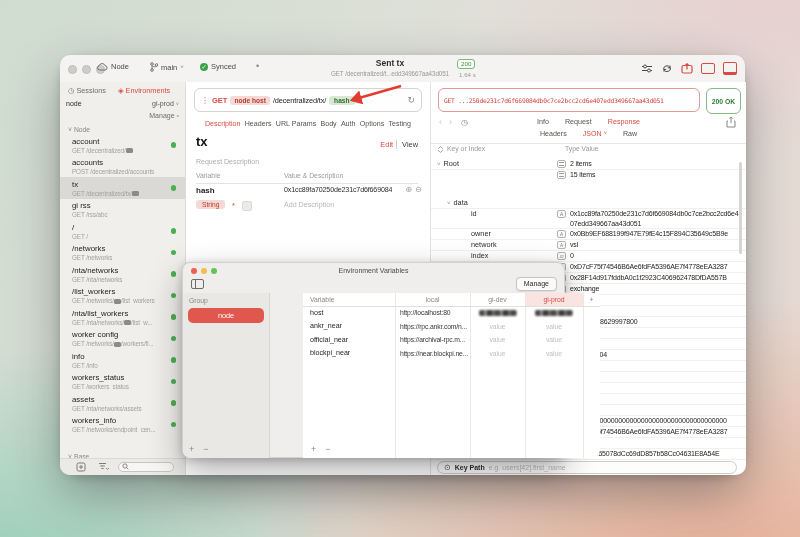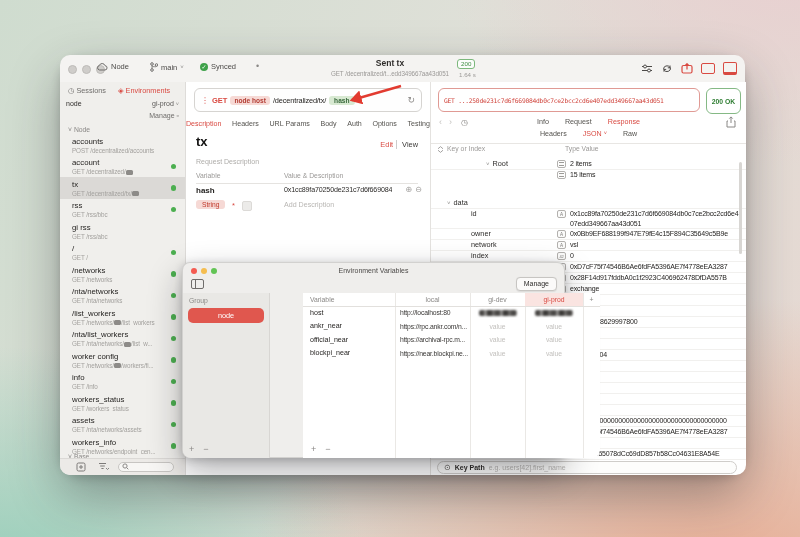--- a/index.html
+++ b/index.html
@@ -61,21 +61,21 @@
   
   .main{position:absolute;left:126px;top:27px;width:244px;height:393px;background:#fff;}
   .urlbar{position:absolute;left:8px;top:6px;width:228px;height:24px;border:1px solid #d6d4d1;border-radius:6px;
     background:#fefefe;display:flex;align-items:center;padding:0 6px;box-sizing:border-box;gap:3px;}
   .mdots{color:#d94a42;font-size:8px;}
   .method{color:#d94a42;font-size:7.5px;font-weight:bold;}
   .pill-var{background:#f6d9d5;color:#b23c33;font-size:6.6px;font-weight:bold;padding:1px 4px;border-radius:3px;white-space:nowrap;}
   .pill-param{background:#d8e9d2;color:#37683a;font-size:6.6px;font-weight:bold;padding:1px 5px;border-radius:3px;}
   .urlpath{font-size:7.4px;color:#1f1d1b;letter-spacing:-.15px;white-space:nowrap;}
   .url-refresh{margin-left:auto;color:#8a8886;font-size:9px;}
-  .rtabs{position:absolute;left:0;top:36px;width:244px;display:flex;justify-content:space-between;padding:0 0;box-sizing:border-box;}
+  .rtabs{position:absolute;left:0;top:36px;width:244px;display:flex;justify-content:space-between;padding:0 19px;box-sizing:border-box;}
   .rtab{font-size:7.1px;color:#55534f;padding:2px 0;}
   .rtab.on{color:#d94a42;}
   .req-title{position:absolute;left:10px;top:52px;font-size:13px;font-weight:bold;color:#131211;}
   .editview{position:absolute;right:12px;top:58px;font-size:7.4px;color:#333;display:flex;gap:3px;align-items:center;}
   .editlink{color:#d94a42;}
   .viewlink{border-left:1px solid #ccc;padding-left:5px;color:#3a3836;}
   .req-sub{position:absolute;left:10px;top:76px;font-size:7px;color:#aeaca9;}
   .vhead{position:absolute;left:10px;top:90px;width:222px;display:flex;border-bottom:1px solid #e5e3e0;padding-bottom:4px;}
   .vhead .h1{width:88px;font-size:6.8px;color:#9b9997;}
   .vhead .h2{font-size:6.8px;color:#9b9997;}
@@ -102,21 +102,21 @@
   .resp-subtabs{position:absolute;left:0;right:0;top:48px;display:flex;justify-content:center;gap:16px;}
   .resp-subtab{font-size:7.1px;color:#55534f;display:flex;gap:2px;}
   .resp-subtab.on{color:#d94a42;}
   .resp-div{position:absolute;left:0;top:61px;width:315px;border-top:1px solid #e8e6e3;}
   .thead{position:absolute;left:0;top:63px;width:315px;height:12px;}
   .thead .hk{position:absolute;left:16px;font-size:6.8px;color:#9b9997;}
   .thead .hv{position:absolute;left:134px;font-size:6.8px;color:#9b9997;}
   .tree{position:absolute;left:0;top:77px;width:315px;height:302px;overflow:hidden;}
   .trow{display:flex;border-bottom:1px solid #f1f0ee;min-height:10px;}
   .tkey{width:126px;flex:none;display:flex;align-items:flex-start;gap:3px;box-sizing:border-box;}
-  .tkey.ind0{padding-left:6px;justify-content:center;}
+  .tkey.ind0{padding-left:6px;}
   .tkey.ind1{padding-left:16px;margin-top:28px;}
   .tkey.ind2{padding-left:40px;}
   .tchev{color:#8a8886;font-size:6px;line-height:10px;}
   .tklabel{font-size:7.3px;color:#2e2c2a;line-height:10px;white-space:nowrap;}
   .ticon{flex:none;width:9px;height:8px;margin-top:1px;border:.8px solid #b3b1ae;border-radius:2px;
     font-size:4.6px;color:#7c7a78;text-align:center;line-height:8px;box-sizing:border-box;background:#fbfbfa;}
   .ticon.obj{background:repeating-linear-gradient(#fbfbfa 0 1px,#9d9b98 1px 2px,#fbfbfa 2px 3px);background-clip:content-box;padding:1px;}
   .ticon.str::before{content:"A";}
   .ticon.num::before{content:"42";font-size:4px;letter-spacing:-.3px;}
   .tval{flex:1;margin-left:4px;margin-right:6px;font-size:7px;color:#1f1d1b;line-height:10px;
@@ -245,48 +245,40 @@
       <span>Manage</span>
       <span>▫</span>
     </div>
     <div class="sb-group">
       <span>˅</span>
       <span>Node</span>
     </div>
     <div class="sb-items">
 
     <div class="sb-item">
+          <div class="sb-name">account</div>
+          <div class="sb-path">
+            <span>GET</span>
+            <span>/decentralized/</span><span class="chip"></span><span></span>
+          </div>
+          <span class="gdot"></span>
+        </div>
+        <div class="sb-item">
           <div class="sb-name">accounts</div>
           <div class="sb-path">
             <span>POST</span>
             <span>/decentralized/accounts</span><span></span>
           </div>
 
         </div>
-        <div class="sb-item">
-          <div class="sb-name">account</div>
-          <div class="sb-path">
-            <span>GET</span>
-            <span>/decentralized/</span><span class="chip"></span><span></span>
-          </div>
-          <span class="gdot"></span>
-        </div>
         <div class="sb-item sel">
           <div class="sb-name">tx</div>
           <div class="sb-path">
             <span>GET</span>
             <span>/decentralized/tx/</span><span class="chip"></span><span></span>
-          </div>
-          <span class="gdot"></span>
-        </div>
-        <div class="sb-item">
-          <div class="sb-name">rss</div>
-          <div class="sb-path">
-            <span>GET</span>
-            <span>/rss/bbc</span><span></span>
           </div>
           <span class="gdot"></span>
         </div>
         <div class="sb-item">
           <div class="sb-name">gi rss</div>
           <div class="sb-path">
             <span>GET</span>
             <span>/rss/abc</span><span></span>
           </div>
 

